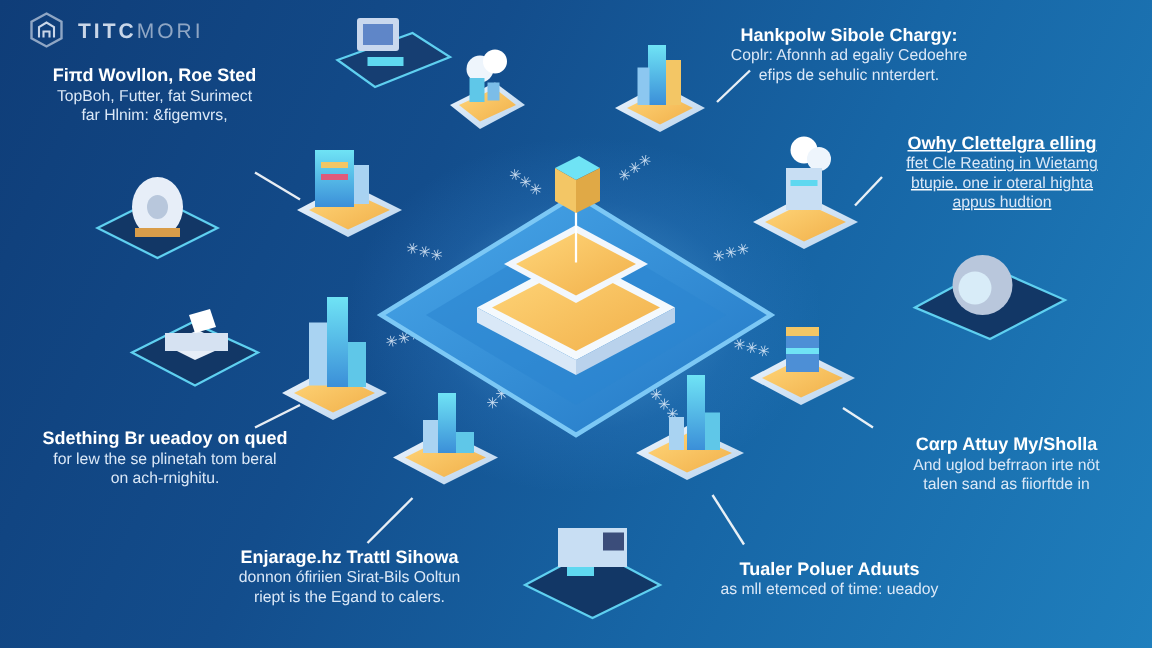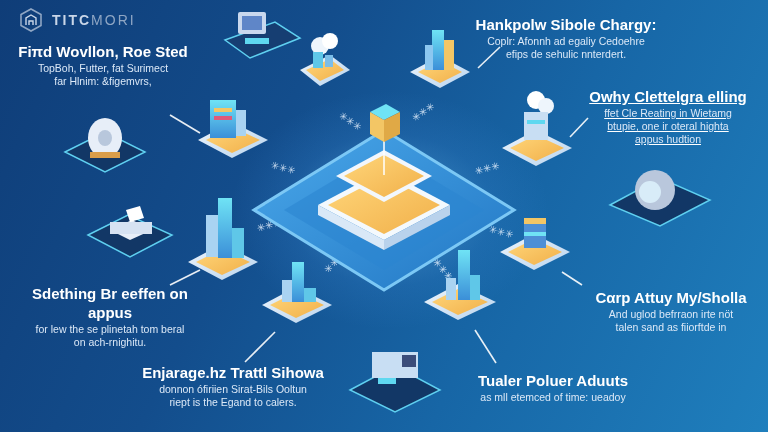--- a/index.html
+++ b/index.html
@@ -14,21 +14,21 @@
       position: absolute; left: 230px; top: 90px; width: 320px; height: 240px;
       background: radial-gradient(ellipse at center, rgba(120,200,255,0.45) 0%, rgba(70,150,230,0.15) 45%, rgba(0,0,0,0) 70%);
       pointer-events: none;
     }
     .logo { position: absolute; left: 20px; top: 8px; display: flex; align-items: center; gap: 10px; }
     .logo-icon { width: 22px; height: 24px; }
     .logo-text { font-size: 14px; letter-spacing: 2px; font-weight: bold; color: #c9d6e8; }
     .logo-text .light { font-weight: normal; color: #8fa6c4; text-align: center; }
 
     .label { position: absolute; text-align: center; line-height: 1.25; }
-    .label .title { font-weight: bold; font-size: 15px; color: #ffffff; }
+    .label .title { font-weight: bold; font-size: 12px; color: #ffffff; }
     .label .desc { font-size: 10.5px; color: #dbe8f7; }
 
     svg.scene { position: absolute; left: 0; top: 0; }
   </style>
 </head>
 <body>
 
 <div class="glow"></div>
 
 <svg class="scene" width="768" height="432" viewBox="0 0 768 432">
@@ -210,21 +210,21 @@
 </div>
 
 <div class="label" style="left:580px; top:88px; width:176px;text-decoration:underline;">
   <div class="title">Owhy Clettelgra elling</div>
   <div class="desc">ffet Cle Reating in Wietamg</div>
   <div class="desc">btupie, one ir oteral highta</div>
   <div class="desc">appus hudtion</div>
 </div>
 
 <div class="label" style="left:10px; top:285px; width:200px;">
-  <div class="title">Sdething Br eeffen on appus</div>
+  <div class="title">Sdething Br ueadoy on qued</div>
   <div class="desc">for lew the se plinetah tom beral</div>
   <div class="desc">on ach-rnighitu.</div>
 </div>
 
 <div class="label" style="left:576px; top:289px; width:190px;">
   <div class="title">Cαrp Attuy My/Sholla</div>
   <div class="desc">And uglod befrraon irte nöt</div>
   <div class="desc">talen sand as fiiorftde in</div>
 </div>
 

